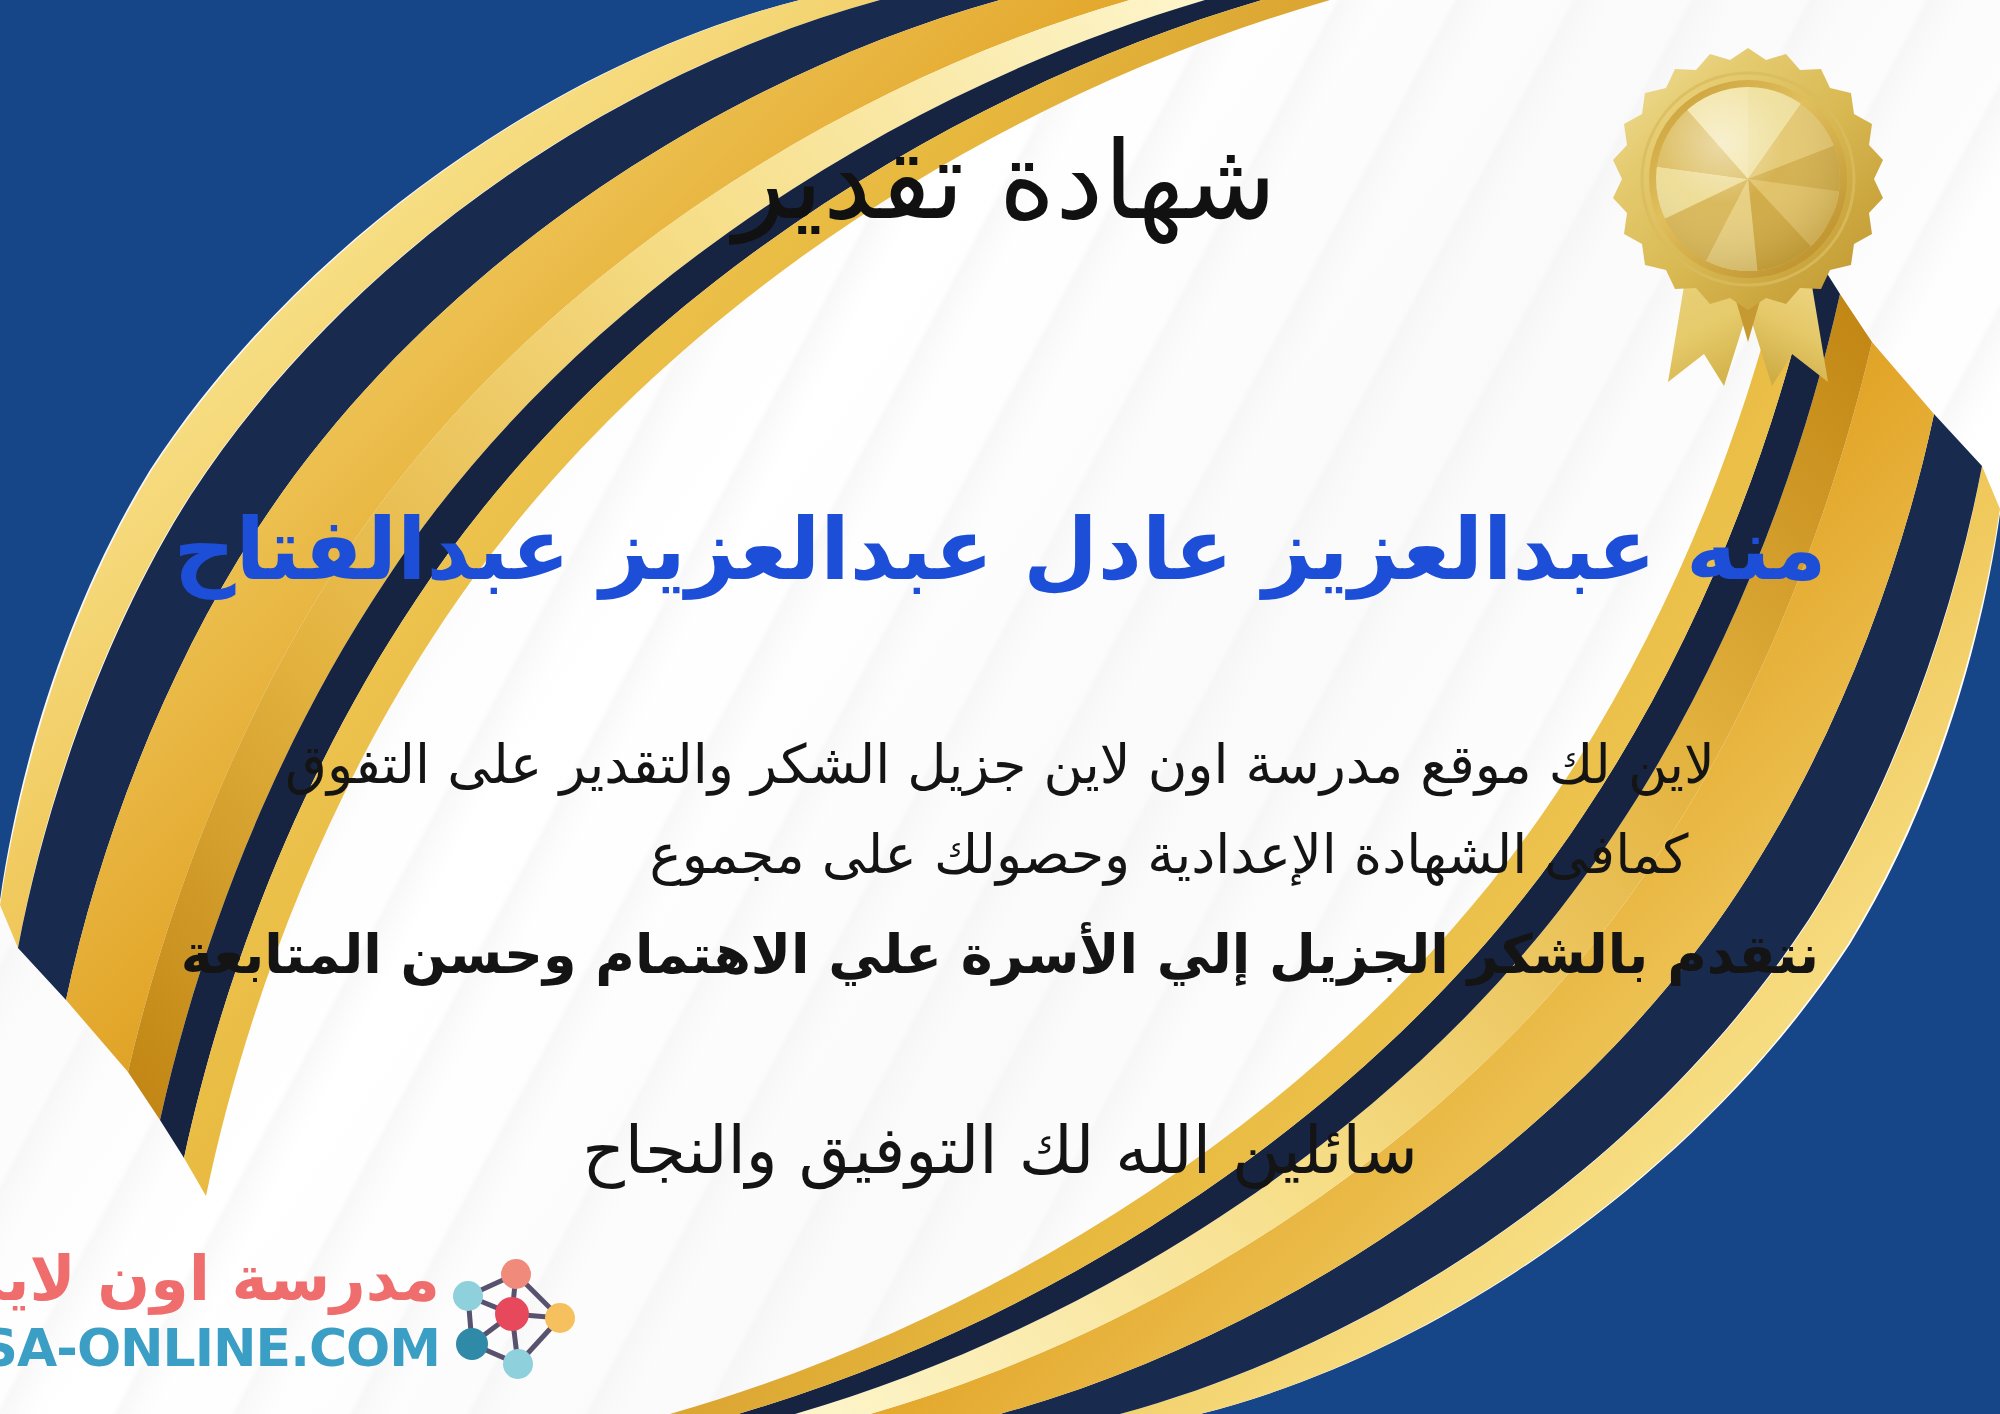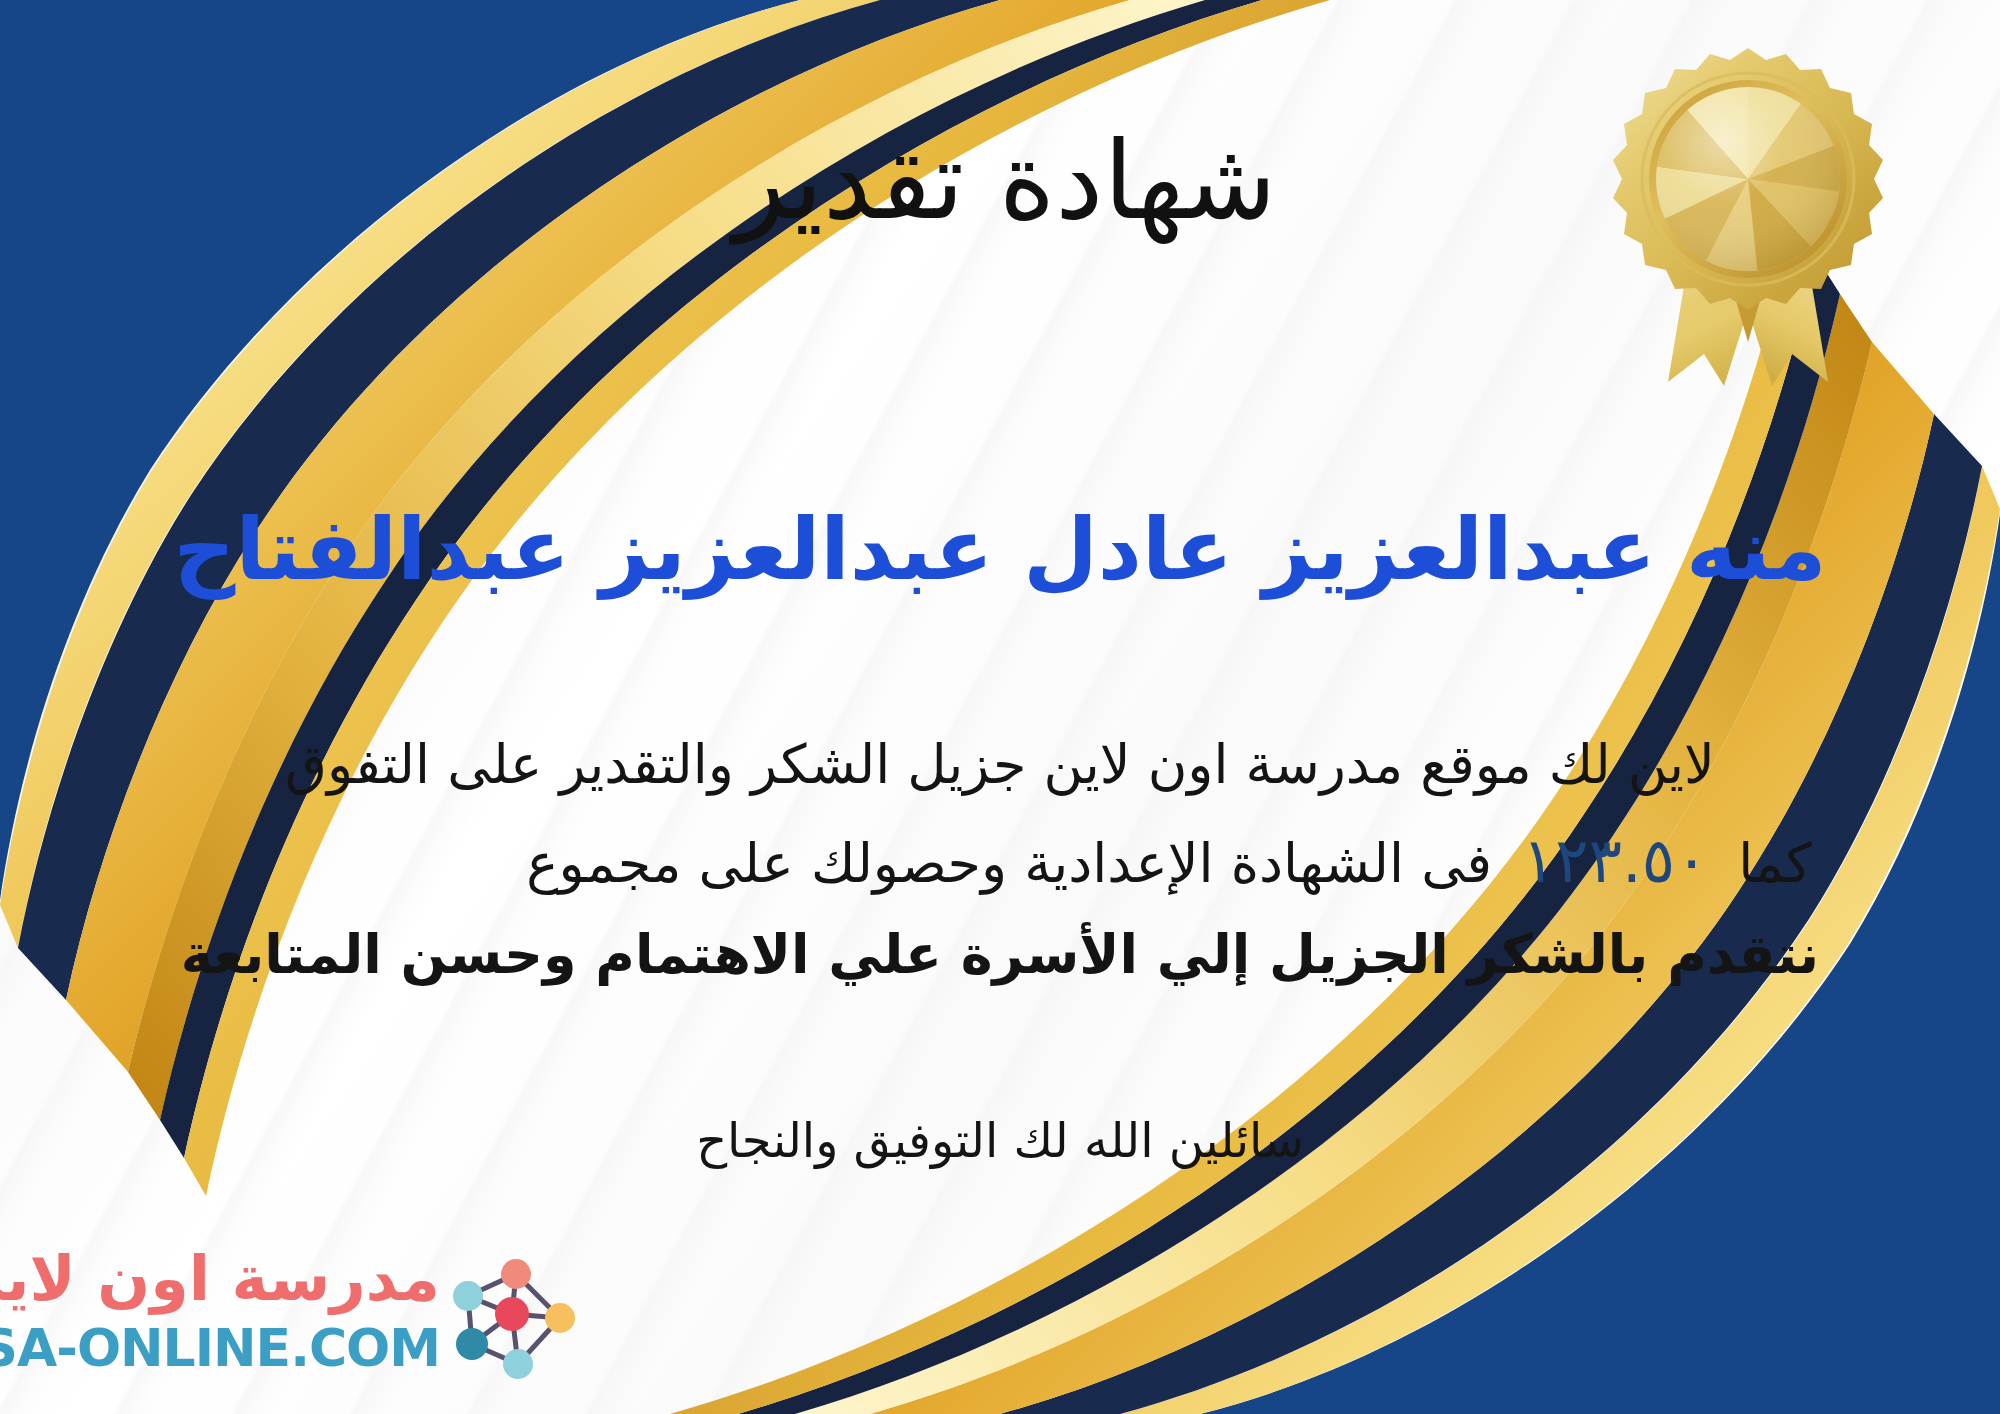--- a/index.html
+++ b/index.html
@@ -122,21 +122,21 @@
     font-weight:400;
     font-size:62px;
     letter-spacing:1px;
     padding:0 30px;
   }
   .l2-seg-left { padding-right:46px; }
 
   #closing-line {
     position:absolute;
     top:1112px; left:0; width:2000px;
-    font-size:48px;
+    font-size:66px;
     font-weight:400;
     color:#141414;
     direction:rtl;
     white-space:nowrap;
   }
 
   
   #brand-logo {
     position:absolute;
     left:30px; bottom:18px;
@@ -346,21 +346,20 @@
 
     <div id="title">شهادة تقدير</div>
 
     <div id="recipient-name">منه عبدالعزيز عادل عبدالعزيز عبدالفتاح</div>
 
     <div class="body-line" id="body-line-1">لاين لك موقع مدرسة اون لاين جزيل الشكر  والتقدير على التفوق</div>
 
     <div class="body-line" id="body-line-2">
       <div class="line2-row">
         <span class="l2-seg-right">فى الشهادة الإعدادية وحصولك على مجموع</span>
-        <span id="grade-value">١٢٣.٥٠</span>
         <span class="l2-seg-left">كما</span>
       </div>
     </div>
 
     <div class="body-line" id="body-line-3">نتقدم  بالشكر الجزيل إلي الأسرة علي الاهتمام وحسن المتابعة</div>
 
     <div id="closing-line">سائلين الله لك التوفيق  والنجاح</div>
   </div>
 
   <div id="brand-logo">

